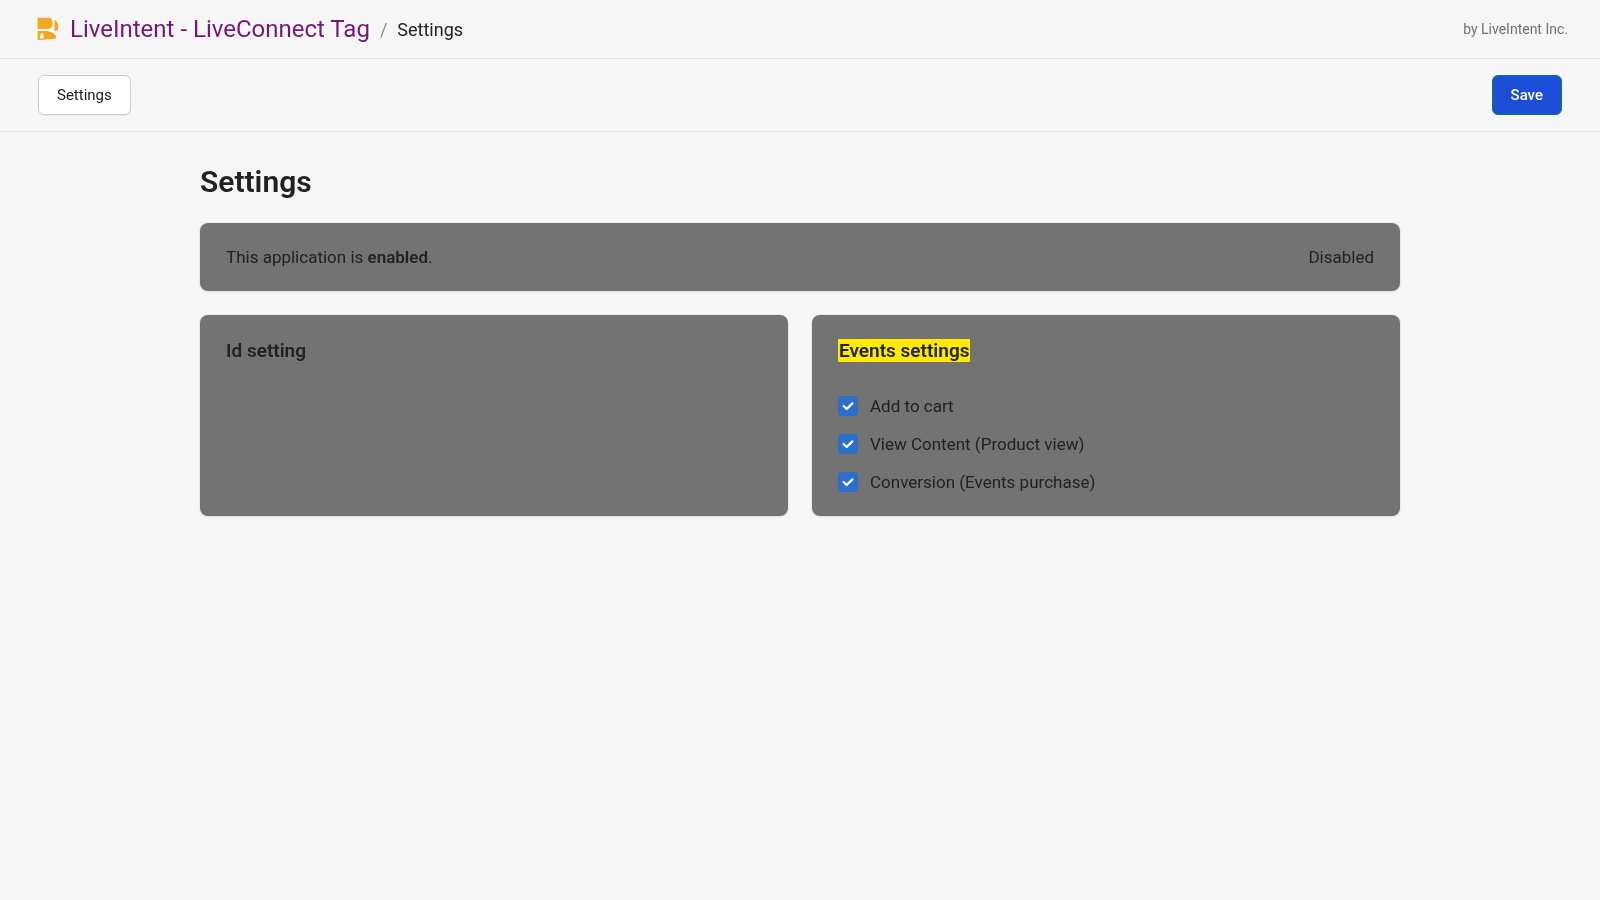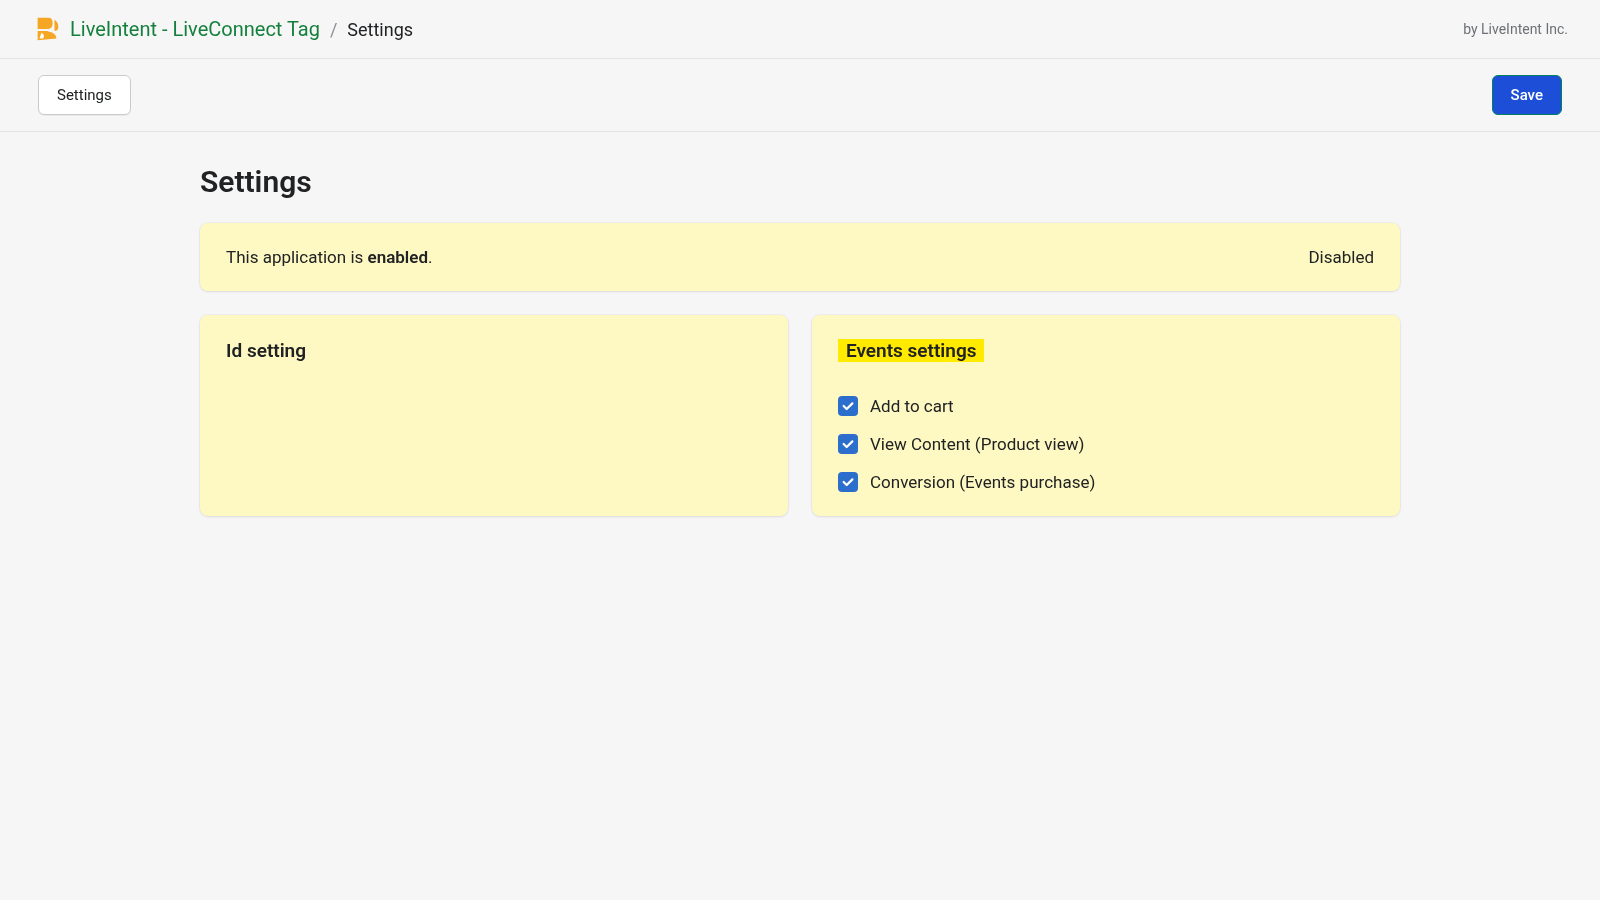--- a/index.html
+++ b/index.html
@@ -33,22 +33,22 @@
     
     .app-icon {
       width: 30px;
       height: 30px;
       display: flex;
       align-items: center;
       justify-content: center;
     }
     
     .breadcrumb-text {
-      color: #15803d;
-      font-size: 20px;
+      color: #701a75;
+      font-size: 24px;
     }
     
     .breadcrumb-sep {
       color: #8c9196;
       font-size: 18px;
       margin: 0 2px;
     }
     
     .breadcrumb-current {
       color: #202223;
@@ -102,21 +102,21 @@
     
     .page-title {
       font-size: 30px;
       font-weight: 600;
       color: #202223;
       margin-bottom: 24px;
       padding-left: 0;
     }
     
     .card {
-      background: #fef9c3;
+      background: #737373;
       border-radius: 8px;
       box-shadow: 0 0 0 1px rgba(0,0,0,0.03), 0 1px 3px rgba(0,0,0,0.08);
       padding: 24px 26px;
     }
     
     .status-card {
       display: flex;
       align-items: center;
       justify-content: space-between;
       margin-bottom: 24px;
@@ -148,21 +148,21 @@
     .card-title {
       font-size: 19px;
       font-weight: 600;
       margin-bottom: 34px;
       color: #202223;
     }
     
     .highlighted {
       background: #ffea00;
       display: inline;
-      padding: 0 8px;
+      padding: 0 1px;
     }
     
     .text-input {
       width: 100%;
       padding: 11px 14px;
       font-size: 16px;
       border: 1px solid #8c9196;
       border-radius: 4px;
       font-family: inherit;
       color: #202223;

